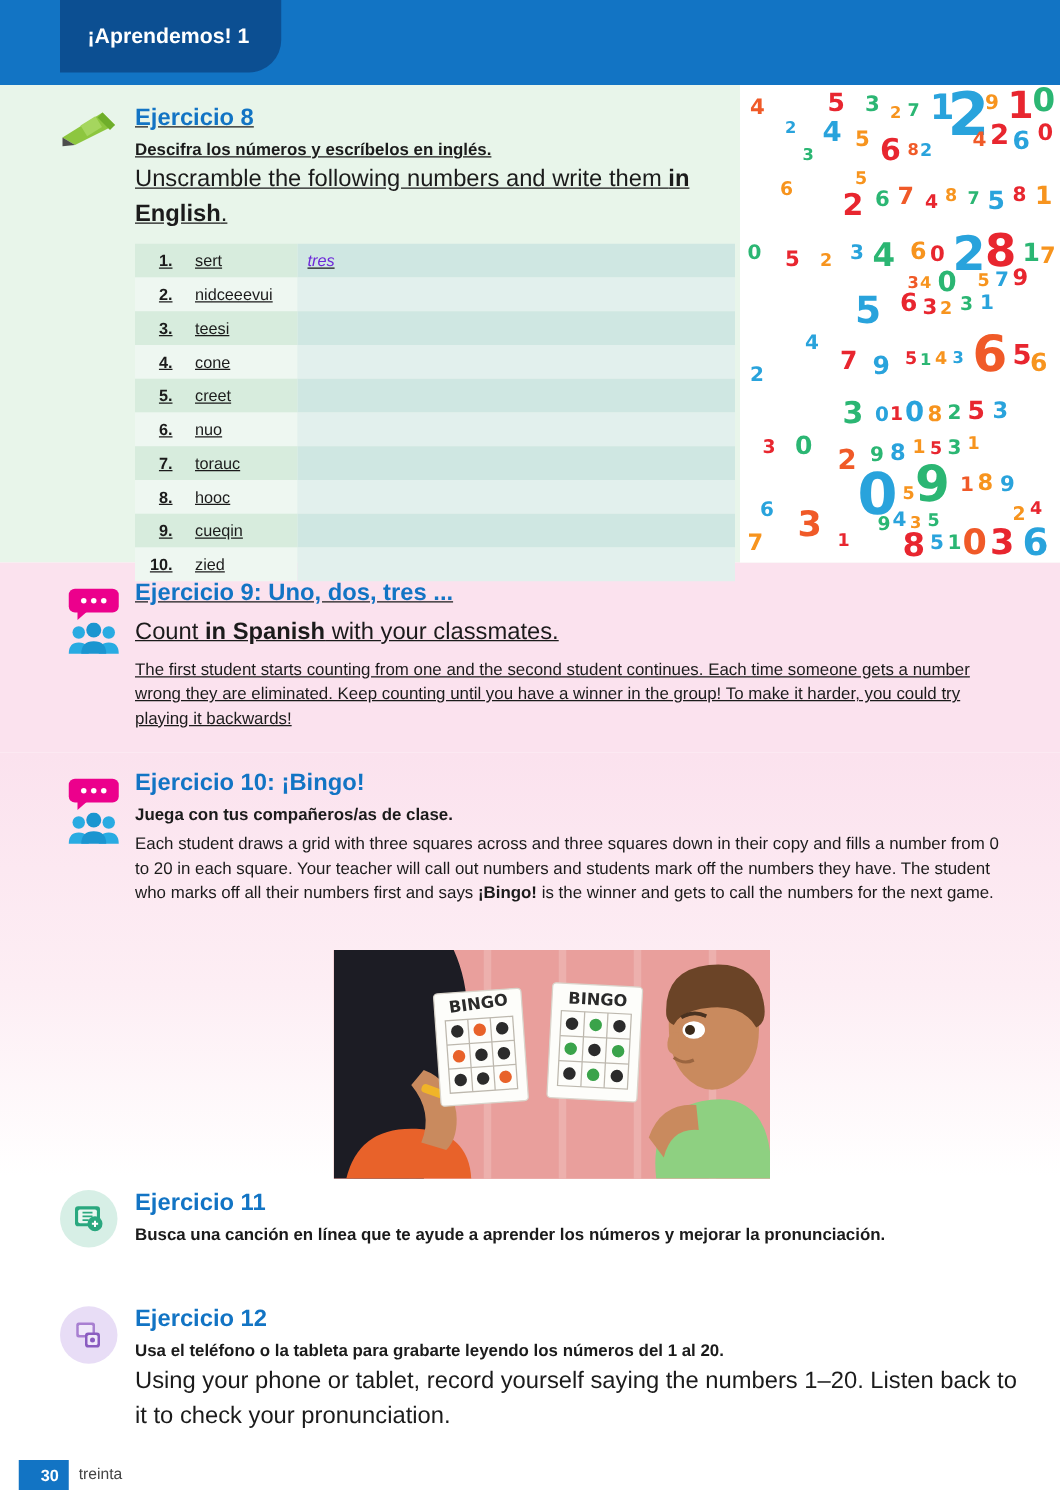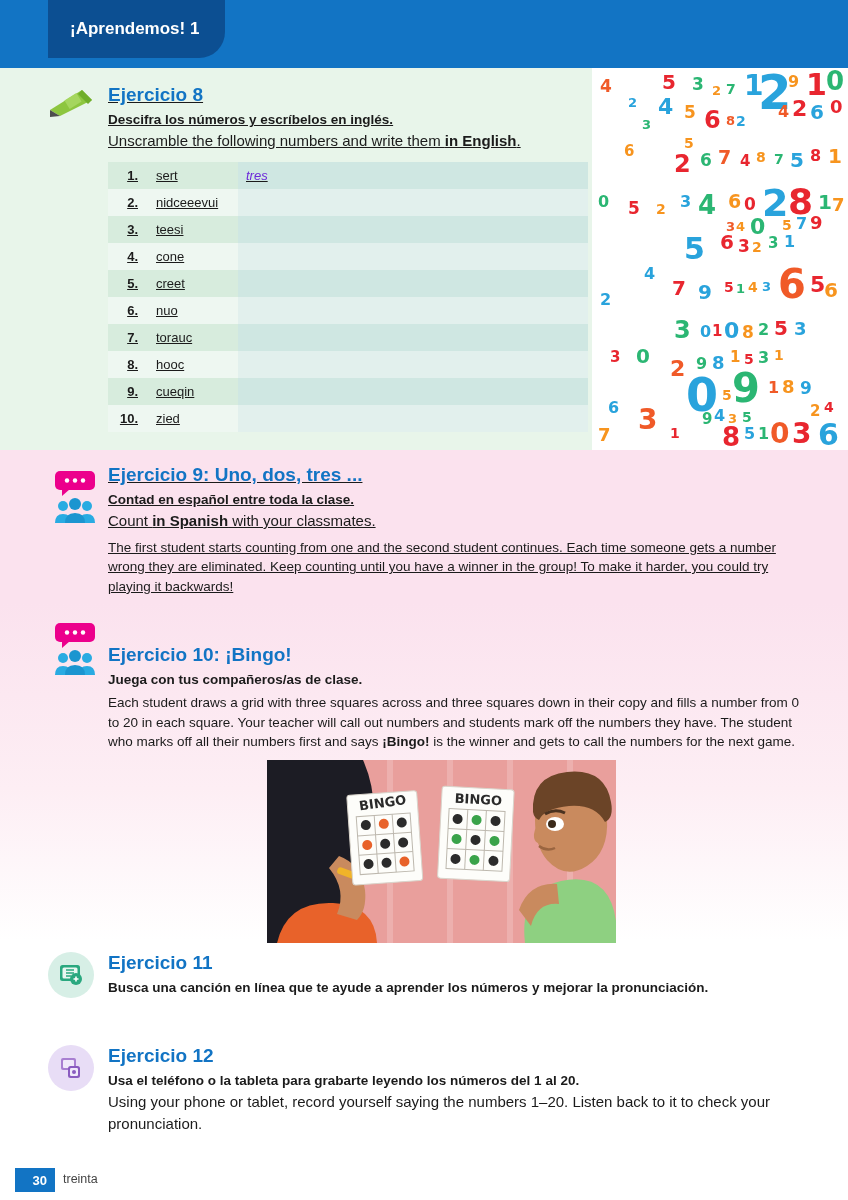--- a/index.html
+++ b/index.html
@@ -88,21 +88,21 @@
     color: #1274c4;
     margin: 0 0 6px 0;
   }
   .ex-instr-es {
     font-size: 13.5px;
     font-weight: bold;
     margin: 0 0 3px 0;
     color: #1b1b1b;
   }
   .ex-instr-en {
-    font-size: 15px;
+    font-size: 19px;
     margin: 0 0 4px 0;
     color: #1b1b1b;
     line-height: 1.45;
   }
   .ex-body {
     font-size: 13.5px;
     line-height: 1.45;
     margin: 6px 0 0 0;
     color: #1b1b1b;
   }
@@ -393,21 +393,20 @@
     <circle cx="9" cy="8" r="5" fill="#29abe2"></circle>
     <path d="M1 25 q0-9 8-9 q8 0 8 9 z" fill="#29abe2"></path>
     <circle cx="33" cy="8" r="5" fill="#29abe2"></circle>
     <path d="M25 25 q0-9 8-9 q8 0 8 9 z" fill="#29abe2"></path>
     <circle cx="21" cy="6" r="6" fill="#1b95d0"></circle>
     <path d="M11 25 q0-10 10-10 q10 0 10 10 z" fill="#1b95d0"></path>
   </svg>
 
   <div style="margin-left:60px;text-decoration:underline;">
     <div class="ex-title">Ejercicio 9: Uno, dos, tres ...</div>
-    <div class="ex-instr-es">Contad en español entre toda la clase.</div>
     <div class="ex-instr-en">
       <span>Count </span><b class="inl">in Spanish</b><span> with your classmates.</span>
     </div>
     <div class="ex-body" style="width:700px;">The first student starts counting from one and the second student continues. Each time someone gets a number wrong they are eliminated. Keep counting until you have a winner in the group! To make it harder, you could try playing it backwards!</div>
   </div>
 </div>
 
 <div class="ex-block" style="left:48px; top:616px; width:760px;">
 
   <svg class="icon-speech" style="left:6px; top:6px;" viewBox="0 0 42 26">
@@ -420,21 +419,21 @@
 
   <svg class="icon-people" style="left:6px; top:34px;" viewBox="0 0 42 26">
     <circle cx="9" cy="8" r="5" fill="#29abe2"></circle>
     <path d="M1 25 q0-9 8-9 q8 0 8 9 z" fill="#29abe2"></path>
     <circle cx="33" cy="8" r="5" fill="#29abe2"></circle>
     <path d="M25 25 q0-9 8-9 q8 0 8 9 z" fill="#29abe2"></path>
     <circle cx="21" cy="6" r="6" fill="#1b95d0"></circle>
     <path d="M11 25 q0-10 10-10 q10 0 10 10 z" fill="#1b95d0"></path>
   </svg>
 
-  <div style="margin-left:60px;margin-top:28px;">
+  <div style="margin-left:60px;">
     <div class="ex-title">Ejercicio 10: ¡Bingo!</div>
     <div class="ex-instr-es">Juega con tus compañeros/as de clase.</div>
     <div class="ex-body" style="width:700px;">
       <span>Each student draws a grid with three squares across and three squares down in their copy and fills a number from 0 to 20 in each square. Your teacher will call out numbers and students mark off the numbers they have. The student who marks off all their numbers first and says </span><b class="inl">¡Bingo!</b><span> is the winner and gets to call the numbers for the next game.</span>
     </div>
   </div>
 </div>
 
 <div class="bingo-img">
   <svg viewBox="0 0 349 183" width="349" height="183">

